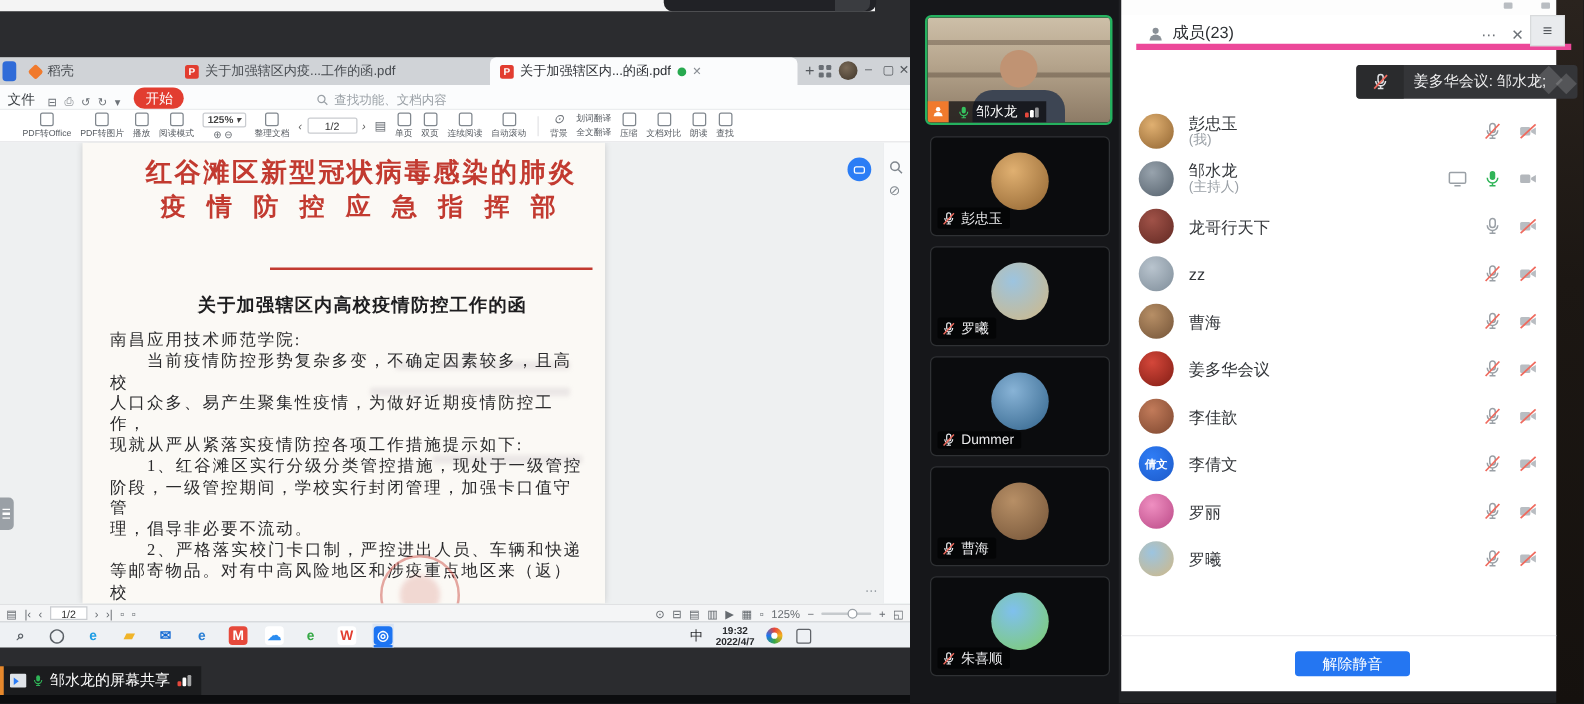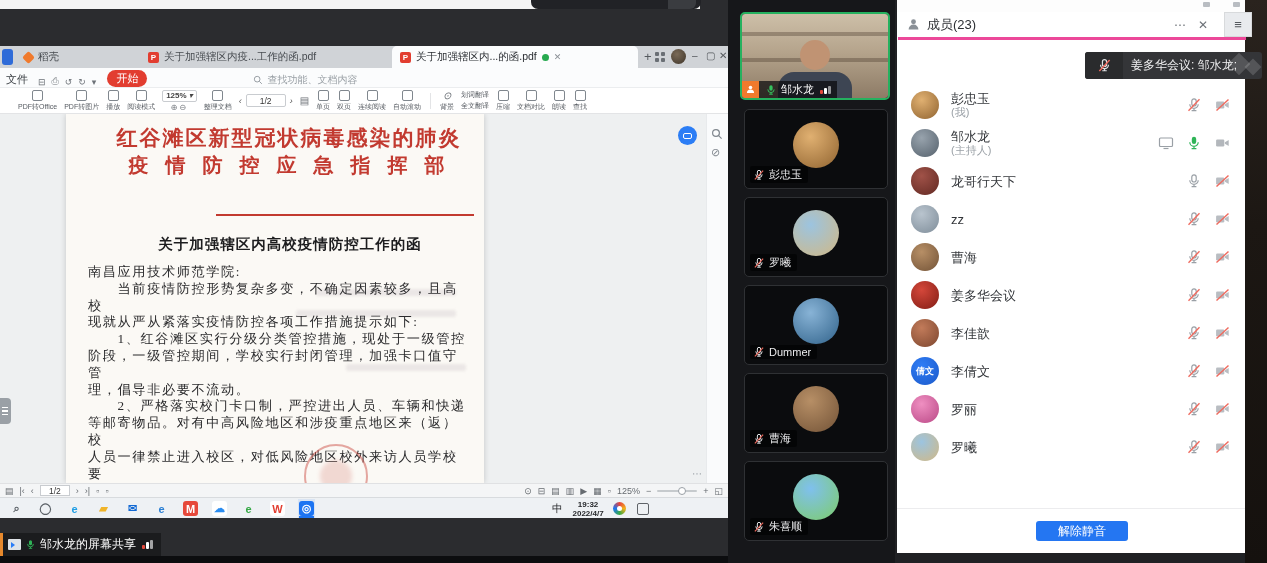--- a/index.html
+++ b/index.html
@@ -105,21 +105,21 @@
 .pl2{background:rgba(10,10,12,.72);display:flex;align-items:center;gap:4px;padding:0 6px;color:#fff;font-size:11px;white-space:nowrap}
 .thumbs{position:absolute;left:744px;top:109px;width:144px}
 .tile{position:relative;width:144px;height:80px;margin-bottom:8px;background:#0b0c0e;border:1px solid #2f3134;border-radius:5px}
 .tavatar{position:absolute;left:50%;top:12px;width:46px;height:46px;margin-left:-23px;border-radius:50%}
 .tlabel{position:absolute;left:5px;bottom:5px;display:flex;align-items:center;gap:4px;background:rgba(0,0,0,.55);border-radius:2px;padding:1px 6px 1px 3px;color:#ececee;font-size:11px;white-space:nowrap}
 .tlabel i{font-style:normal}
 
 .whitecap{position:absolute;left:897px;top:0;width:348px;height:12px;background:#fdfdfd}
 .whitecap b{position:absolute;top:2px;width:7px;height:5px;background:#b9bdc2;border-radius:1px}
 .panel{position:absolute;left:897px;top:12px;width:348px;height:541px;background:#fff;font-size:13px;color:#35383c}
-.phead{position:absolute;left:1px;top:0;width:348px;height:28px;display:flex;align-items:center;padding:0 8px;border-bottom:3px solid #ec4899}
+.phead{position:absolute;left:12px;top:0;width:348px;height:28px;display:flex;align-items:flex-end;padding:0 8px;border-bottom:5px solid #ec4899}
 .ptitle{margin-left:6px;font-size:13px;color:#2b2e32}
 .phx{color:#6d7278;font-size:12px;margin-left:12px}
 .menu-box{position:absolute;left:327px;top:0;width:28px;height:25px;background:#e9ebee;border:1px solid #d8dadc;display:flex;align-items:center;justify-content:center;color:#55595e;font-size:13px}
 .psearch{position:absolute;left:8px;top:33px;width:330px;height:25px;border:1px solid #dcdee1;border-radius:4px;display:flex;align-items:center;gap:6px;padding:0 8px;background:#fff}
 .psearch input{border:none;outline:none;flex:1;font-size:12px;color:#333;font-family:"Liberation Sans",sans-serif;background:transparent}
 .psearch input::placeholder{color:#9aa0a6}
 .mlist{position:absolute;left:0;top:74px;width:348px;height:422px;overflow:hidden}
 .mrow{display:flex;align-items:center;min-height:38px;padding:5px 14px}
 .mavatar{width:28px;height:28px;border-radius:50%;flex:none;display:flex;align-items:center;justify-content:center}
 .avtxt{color:#fff;font-size:9px;font-weight:bold;font-style:normal}
@@ -310,20 +310,21 @@
           <div class="dhead1">红谷滩区新型冠状病毒感染的肺炎</div>
           <div class="dhead2">疫情防控应急指挥部</div>
           <div class="ghost" style="left:250px;top:175px;width:140px;height:7px"></div>
           <div class="ghost" style="left:230px;top:196px;width:160px;height:7px"></div>
           <div class="ghost" style="left:280px;top:250px;width:120px;height:7px"></div>
           <div class="dline-rule"></div>
           <div class="dtitle">关于加强辖区内高校疫情防控工作的函</div>
           <div class="docbody">
               <div class="dline">南昌应用技术师范学院:</div>
               <div class="dline">　　当前疫情防控形势复杂多变，不确定因素较多，且高校</div>
+              <div class="dline">人口众多、易产生聚集性疫情，为做好近期疫情防控工作，</div>
               <div class="dline">现就从严从紧落实疫情防控各项工作措施提示如下:</div>
               <div class="dline">　　1、红谷滩区实行分级分类管控措施，现处于一级管控</div>
               <div class="dline">阶段，一级管控期间，学校实行封闭管理，加强卡口值守管</div>
               <div class="dline">理，倡导非必要不流动。</div>
               <div class="dline">　　2、严格落实校门卡口制，严控进出人员、车辆和快递</div>
               <div class="dline">等邮寄物品。对有中高风险地区和涉疫重点地区来（返）校</div>
               <div class="dline">人员一律禁止进入校区，对低风险地区校外来访人员学校要</div>
             </div>
           <div class="seal">
               <i></i>

